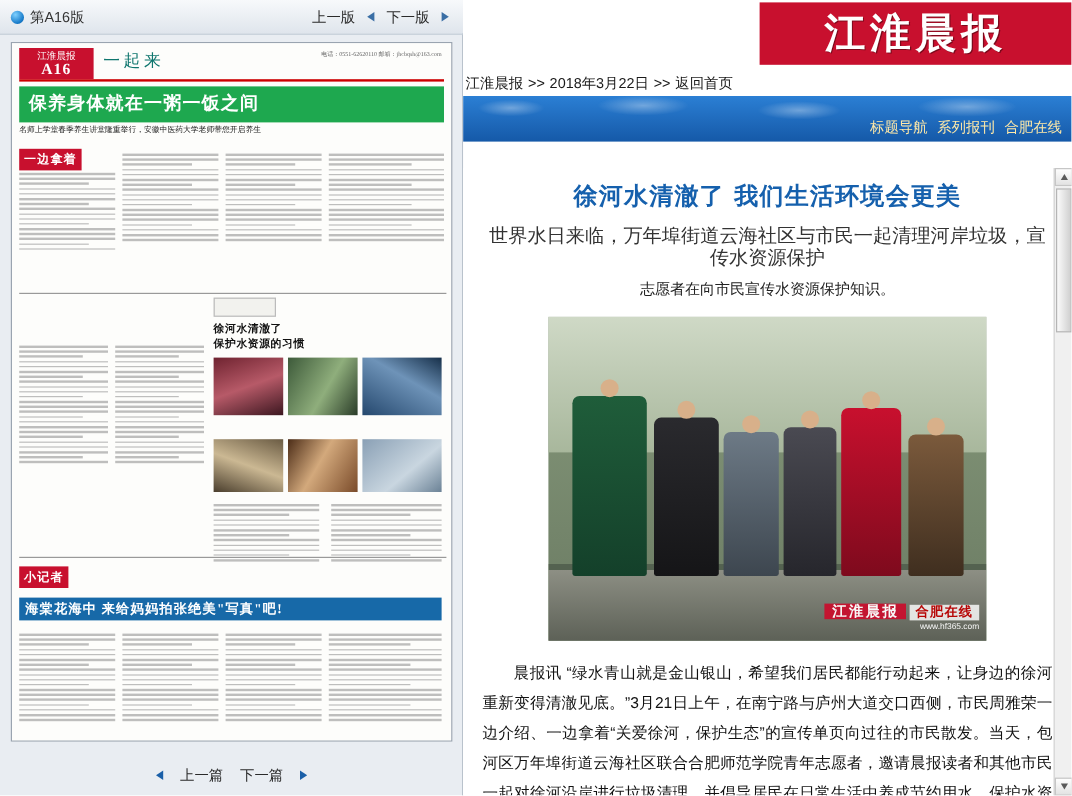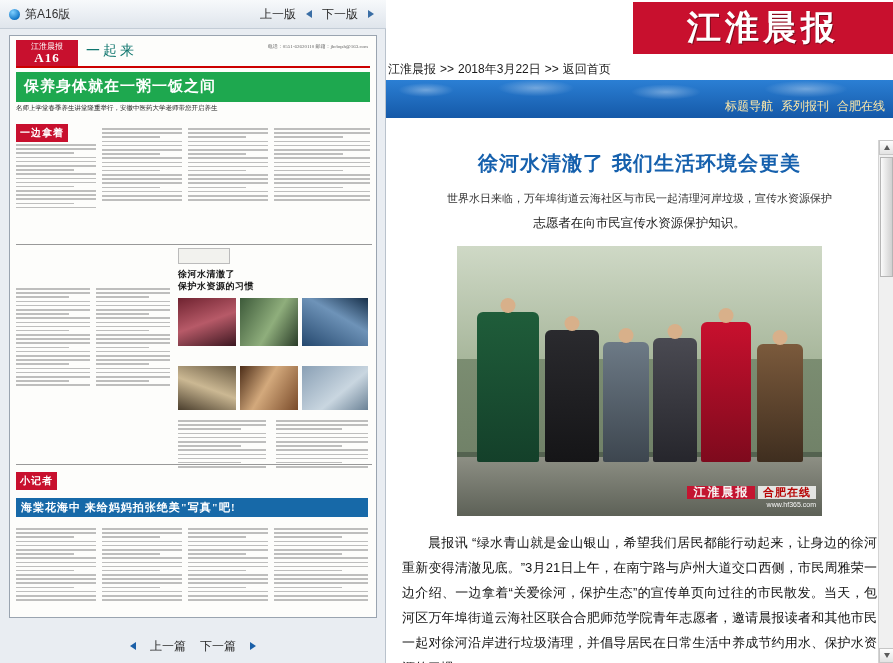--- a/index.html
+++ b/index.html
@@ -116,21 +116,21 @@
   .mag i{position:absolute;left:0;top:0;width:7px;height:7px;border:1.4px solid #c07a18;border-radius:50%;}
   .mag i:after{content:"";position:absolute;right:-3px;bottom:-3px;width:4px;height:1.4px;background:#c07a18;transform:rotate(45deg);}
   #content{
     position:absolute;left:0;top:140px;width:507px;height:523px;overflow:hidden;background:#fff;
   }
   #art-title{
     text-align:center;color:#1560ad;font-size:20px;font-weight:bold;margin:10px 14px 0 14px;letter-spacing:1px;
     font-family:"DejaVu Sans", sans-serif;
   }
   #art-sub{
-    text-align:center;color:#333;font-size:11px;margin:12px 18px 0 18px;line-height:18px;
+    text-align:center;color:#333;font-size:16px;margin:12px 18px 0 18px;line-height:18px;
   }
   #art-photo{
     width:365px;height:270px;margin:14px auto 0 auto;position:relative;overflow:hidden;
     background:linear-gradient(180deg,#a9b6a0 0%,#7d8f73 35%,#6a7a62 100%);
   }
   .ph-sky{position:absolute;left:0;top:0;width:100%;height:42%;background:linear-gradient(180deg,#cfd9c6,#a8b79c);}
   .ph-ground{position:absolute;left:0;bottom:0;width:100%;height:22%;background:linear-gradient(180deg,#8d8f84,#5d6157);}
   .ph-rail{position:absolute;left:0;bottom:22%;width:100%;height:5px;background:#4e5a4a;opacity:.8;}
   .person{position:absolute;bottom:20%;border-radius:6px 6px 2px 2px;}
   .p-head{position:absolute;left:50%;transform:translateX(-50%);top:-14px;width:15px;height:15px;border-radius:50%;background:#d8b08a;}

